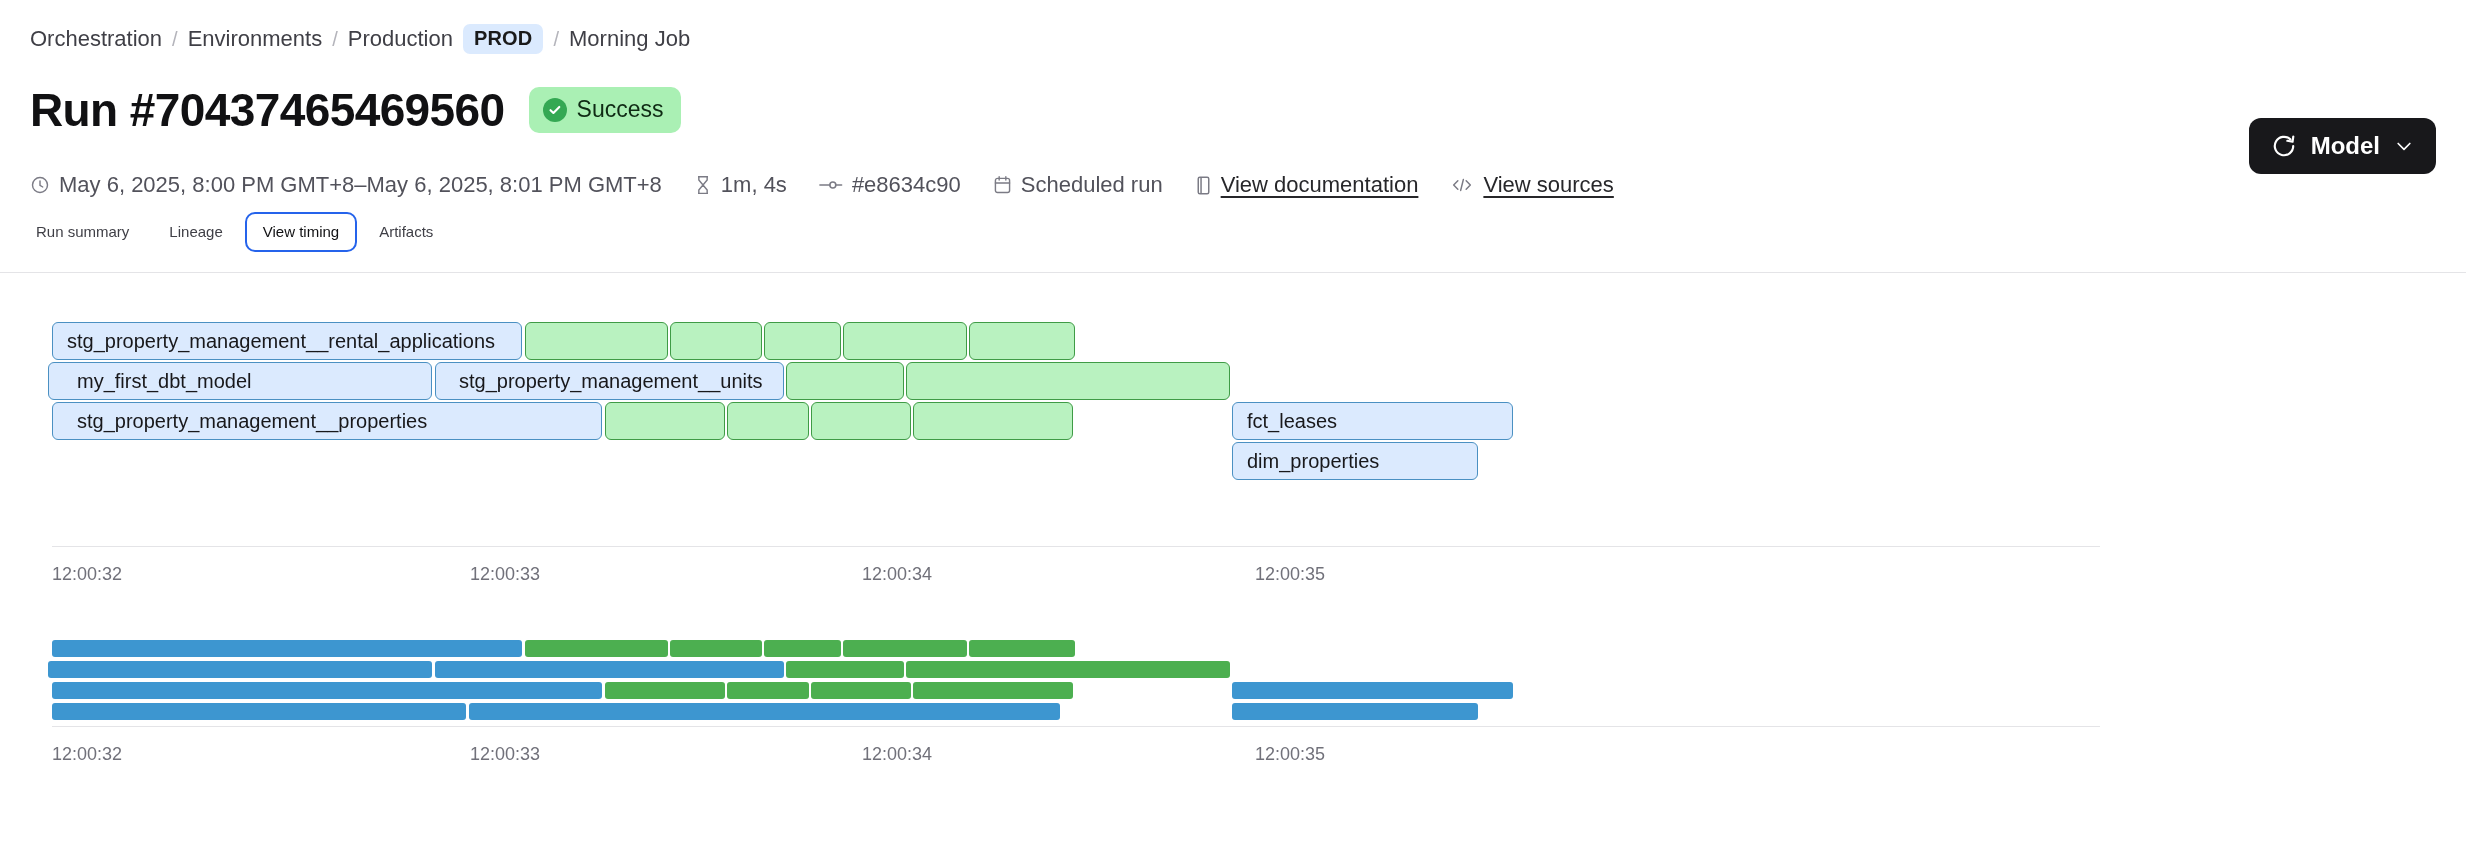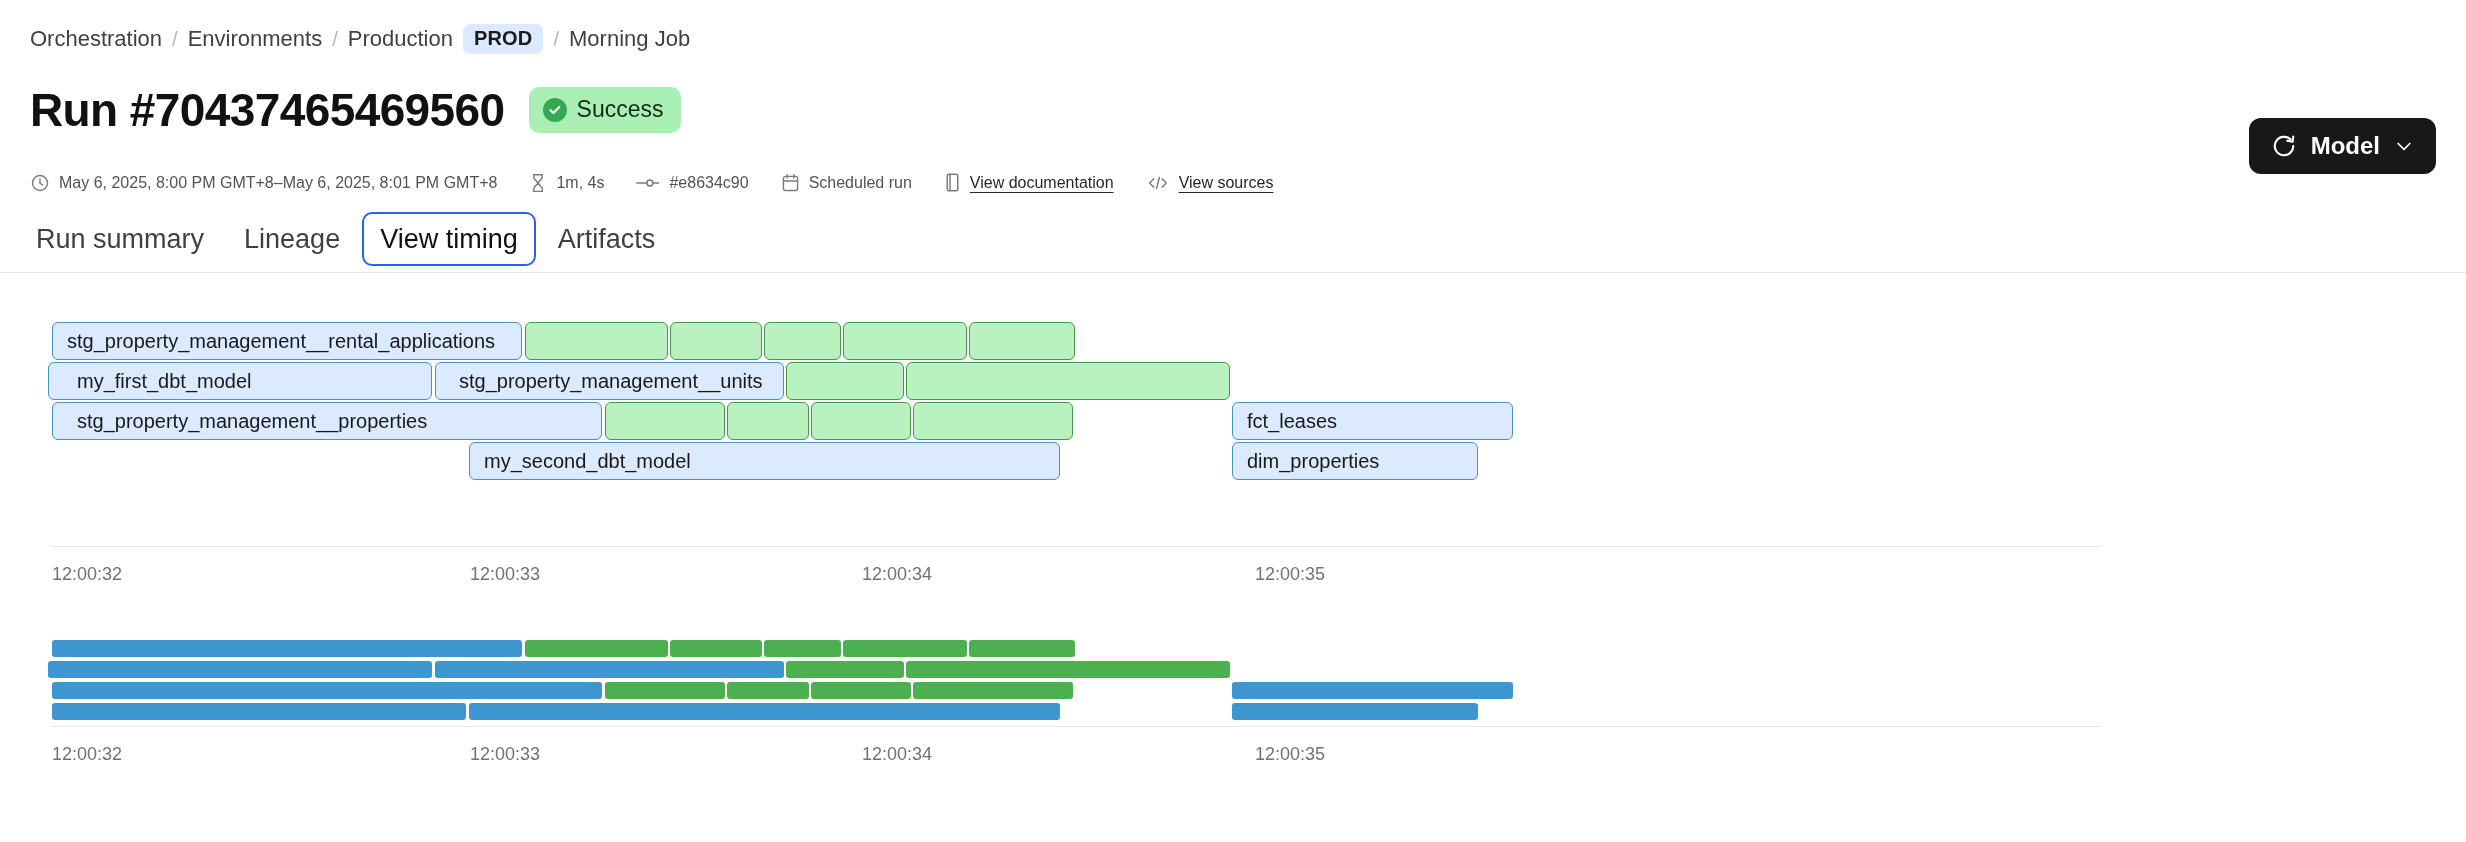--- a/index.html
+++ b/index.html
@@ -61,35 +61,35 @@
     font-family: "Liberation Sans", sans-serif;
     cursor: pointer;
   }
   .rerun-btn .rr-label { font-weight: 700; }
   .rerun-btn svg { display: block; }
 
   
   .meta-row {
     position: absolute; left: 30px; top: 172px;
     display: flex; align-items: center;
-    font-size: 16px; color: #52525b; white-space: nowrap;
+    font-size: 22px; color: #52525b; white-space: nowrap;
   }
   .meta-item { display: flex; align-items: center; gap: 9px; margin-right: 32px; }
   .meta-item:last-child { margin-right: 10px; }
   .meta-item .mi-ico { display: flex; align-items: center; color: #7b7b85; flex: 0 0 auto; }
   .meta-item .mi-ico svg { display: block; }
   .meta-link { color: #27272a; text-decoration: underline; text-underline-offset: 4px; cursor: pointer; font-weight: 400; }
 
   
   .tabs {
     position: absolute; left: 18px; top: 212px;
     display: flex; align-items: center; gap: 4px;
   }
   .tab {
-    font-size: 27px; color: #3f3f46;
+    font-size: 15px; color: #3f3f46;
     padding: 9px 16px; border-radius: 8px;
     border: 2px solid transparent; cursor: pointer;
     background: transparent; line-height: 1.2;
     font-family: "Liberation Sans", sans-serif;
   }
   .tab.active {
     color: #111113; border-color: #2563eb; background: #fff;
     border-radius: 10px;
   }
   .tabs-underline {
@@ -255,23 +255,20 @@
       <div class="bar green" style="left: 906px; width: 324px; top: 62px;"></div>
       <div class="bar blue" style="left: 52px; width: 550px; top: 102px; padding-left: 24px;">
         <span>stg_property_management__properties</span>
       </div>
       <div class="bar green" style="left: 605px; width: 120px; top: 102px;"></div>
       <div class="bar green" style="left: 727px; width: 82px; top: 102px;"></div>
       <div class="bar green" style="left: 811px; width: 100px; top: 102px;"></div>
       <div class="bar green" style="left: 913px; width: 160px; top: 102px;"></div>
       <div class="bar blue" style="left: 1232px; width: 281px; top: 102px;">
         <span>fct_leases</span>
-      </div>
-      <div class="bar blue" style="left: 469px; width: 591px; top: 142px;">
-        <span>my_second_dbt_model</span>
       </div>
       <div class="bar blue" style="left: 1232px; width: 246px; top: 142px;">
         <span>dim_properties</span>
       </div>
     </div>
   <div class="axis" id="gantt-axis">
     <div class="axis-line"></div>
   <div class="axis-tick" style="left: 52px;">12:00:32</div>
       <div class="axis-tick" style="left: 470px;">12:00:33</div>
       <div class="axis-tick" style="left: 862px;">12:00:34</div>

